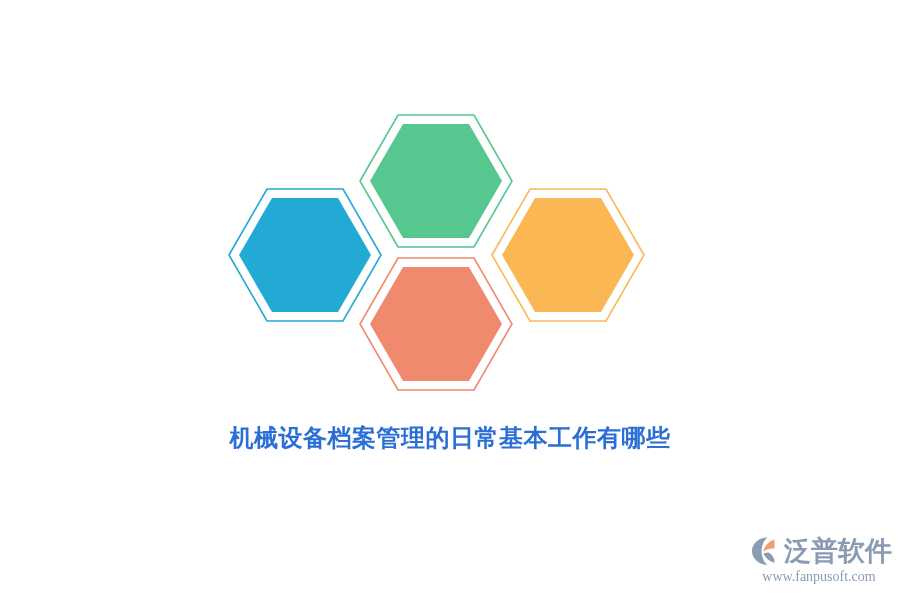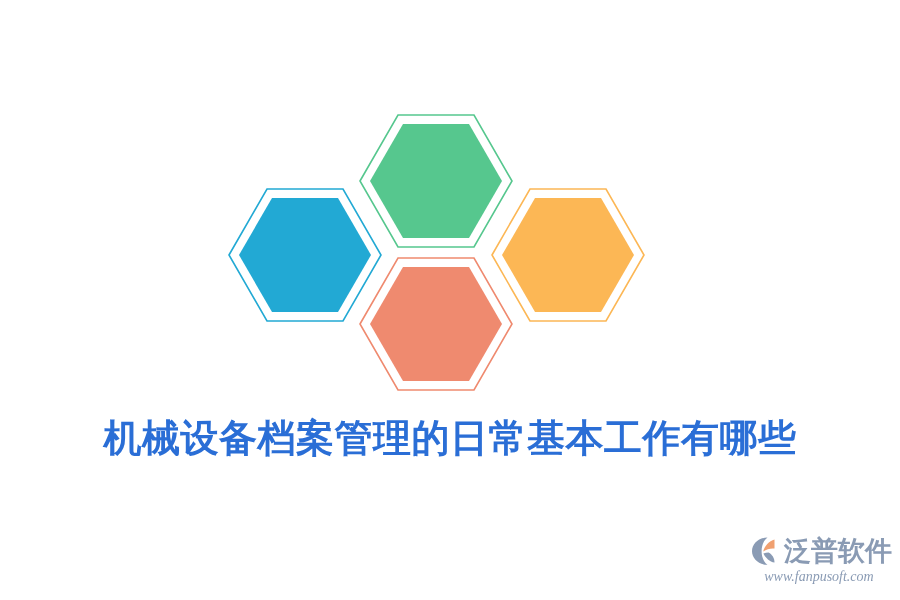--- a/index.html
+++ b/index.html
@@ -38,21 +38,21 @@
     height: 430px;
   }
 
   
   #page-title {
     position: absolute;
     left: 0;
     top: 419px;
     width: 900px;
     text-align: center;
-    font-size: 38px;
+    font-size: 24px;
     line-height: 38px;
     font-weight: bold;
     letter-spacing: 0.5px;
     color: #2a6ed6;
     white-space: nowrap;
     font-family: "Liberation Sans", "DejaVu Sans", sans-serif;
   }
 
   
   #brand {
@@ -90,21 +90,20 @@
     position: absolute;
     left: 2px;
     top: 34px;
     width: 134px;
     text-align: center;
     font-size: 14px;
     line-height: 17px;
     color: #8a9bb4;
     font-family: "Liberation Serif", "DejaVu Serif", serif;
     white-space: nowrap;
-    font-style: italic;
   }
 </style>
 </head>
 <body>
 
 <div id="stage">
 
   <div id="hex-cluster">
     <svg viewBox="0 0 900 430" xmlns="http://www.w3.org/2000/svg">
 

